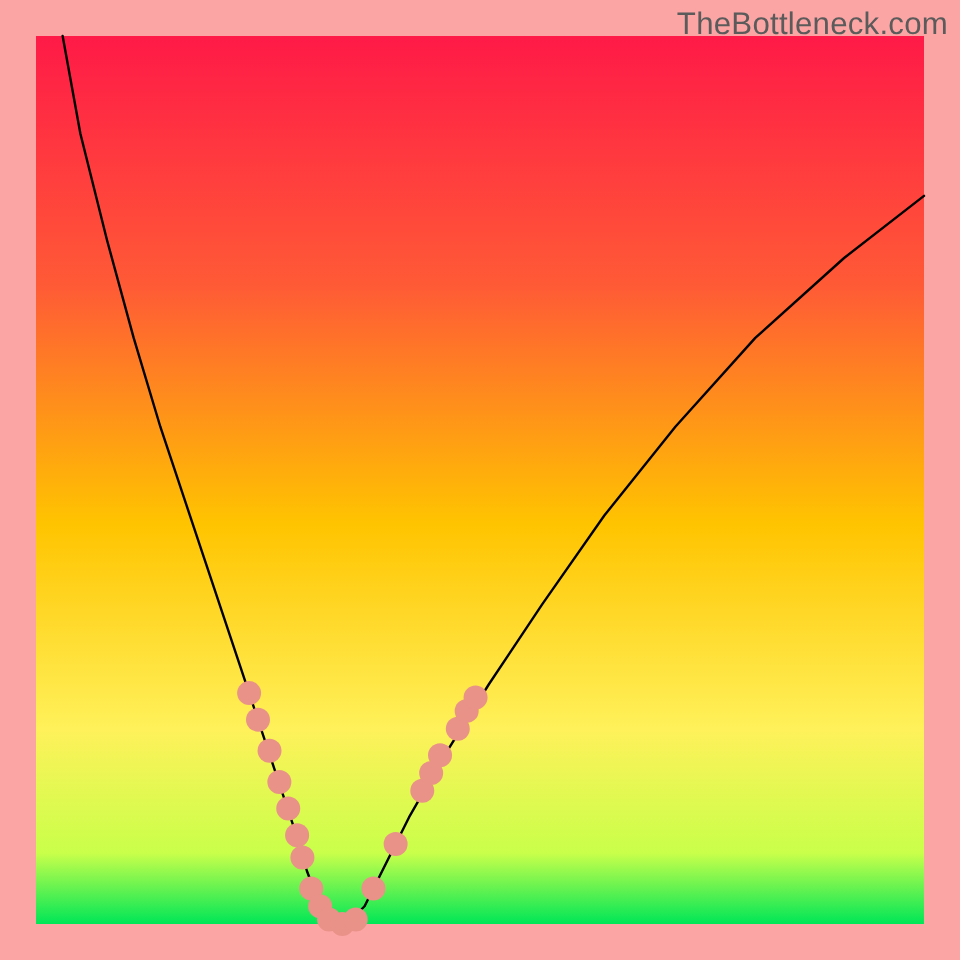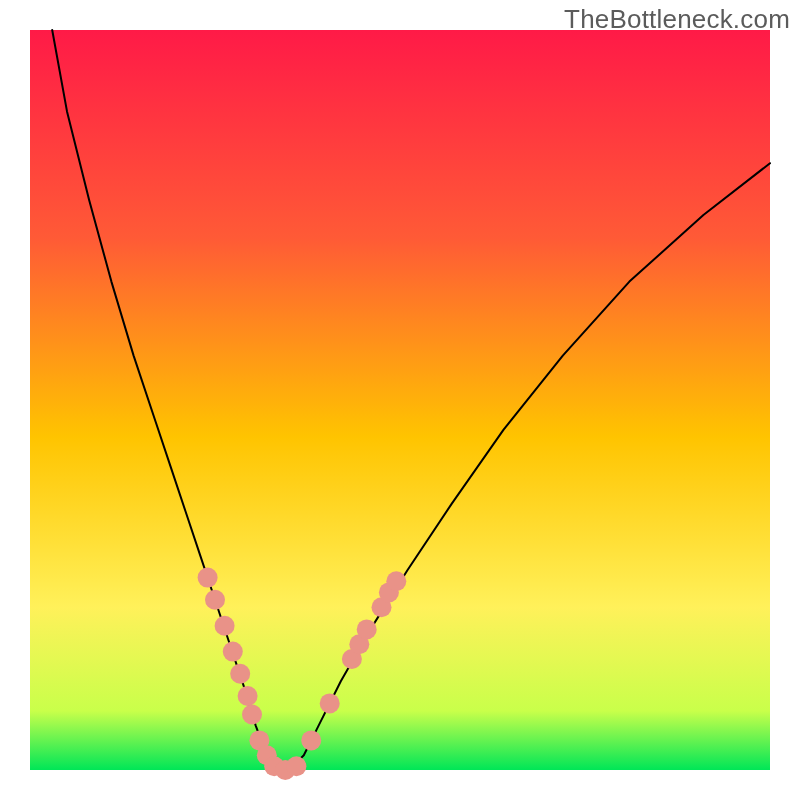--- a/index.html
+++ b/index.html
@@ -8,21 +8,21 @@
     width: 800px;
     height: 800px;
     overflow: hidden;
     background: #000;
     font-family: Arial, Helvetica, sans-serif;
   }
   .frame {
     position: relative;
     width: 800px;
     height: 800px;
-    background: #ffffff;
+    background: #fca5a5;
   }
   .watermark {
     position: absolute;
     top: 4px;
     right: 10px;
     font-size: 26px;
     font-weight: 400;
     color: #5b5b5b;
     letter-spacing: 0.2px;
     z-index: 10;

